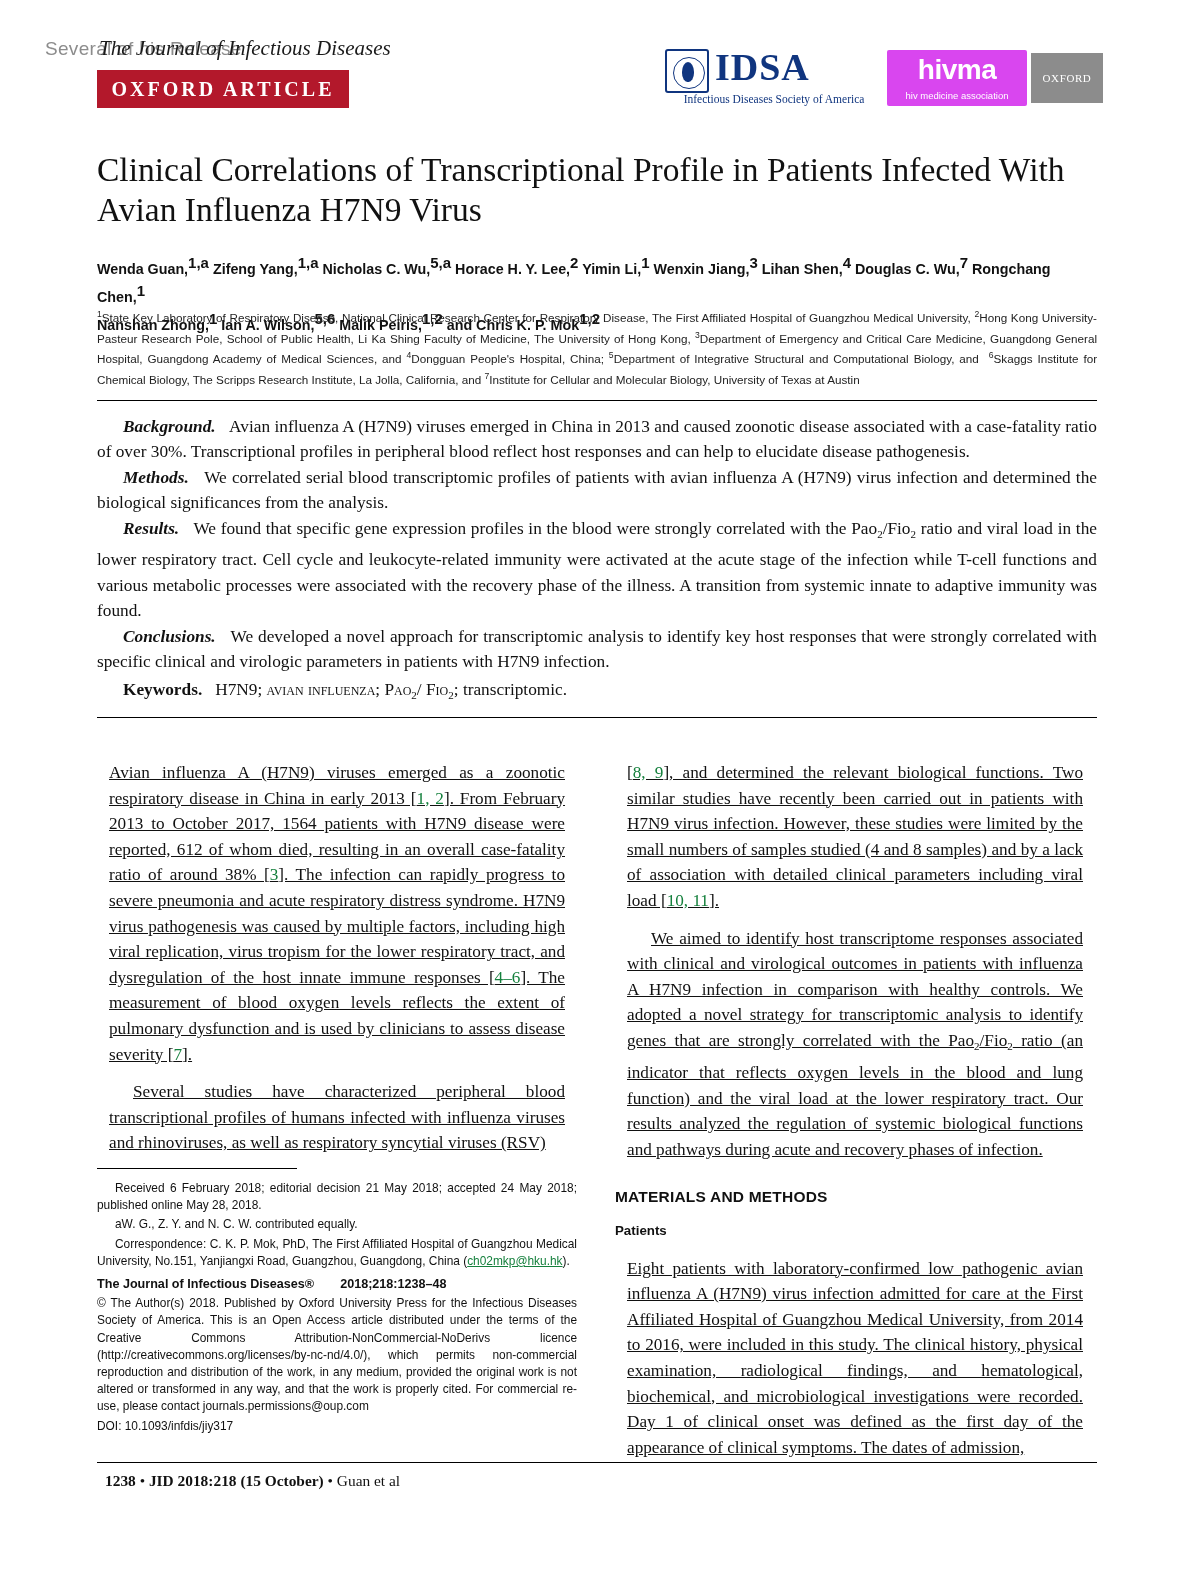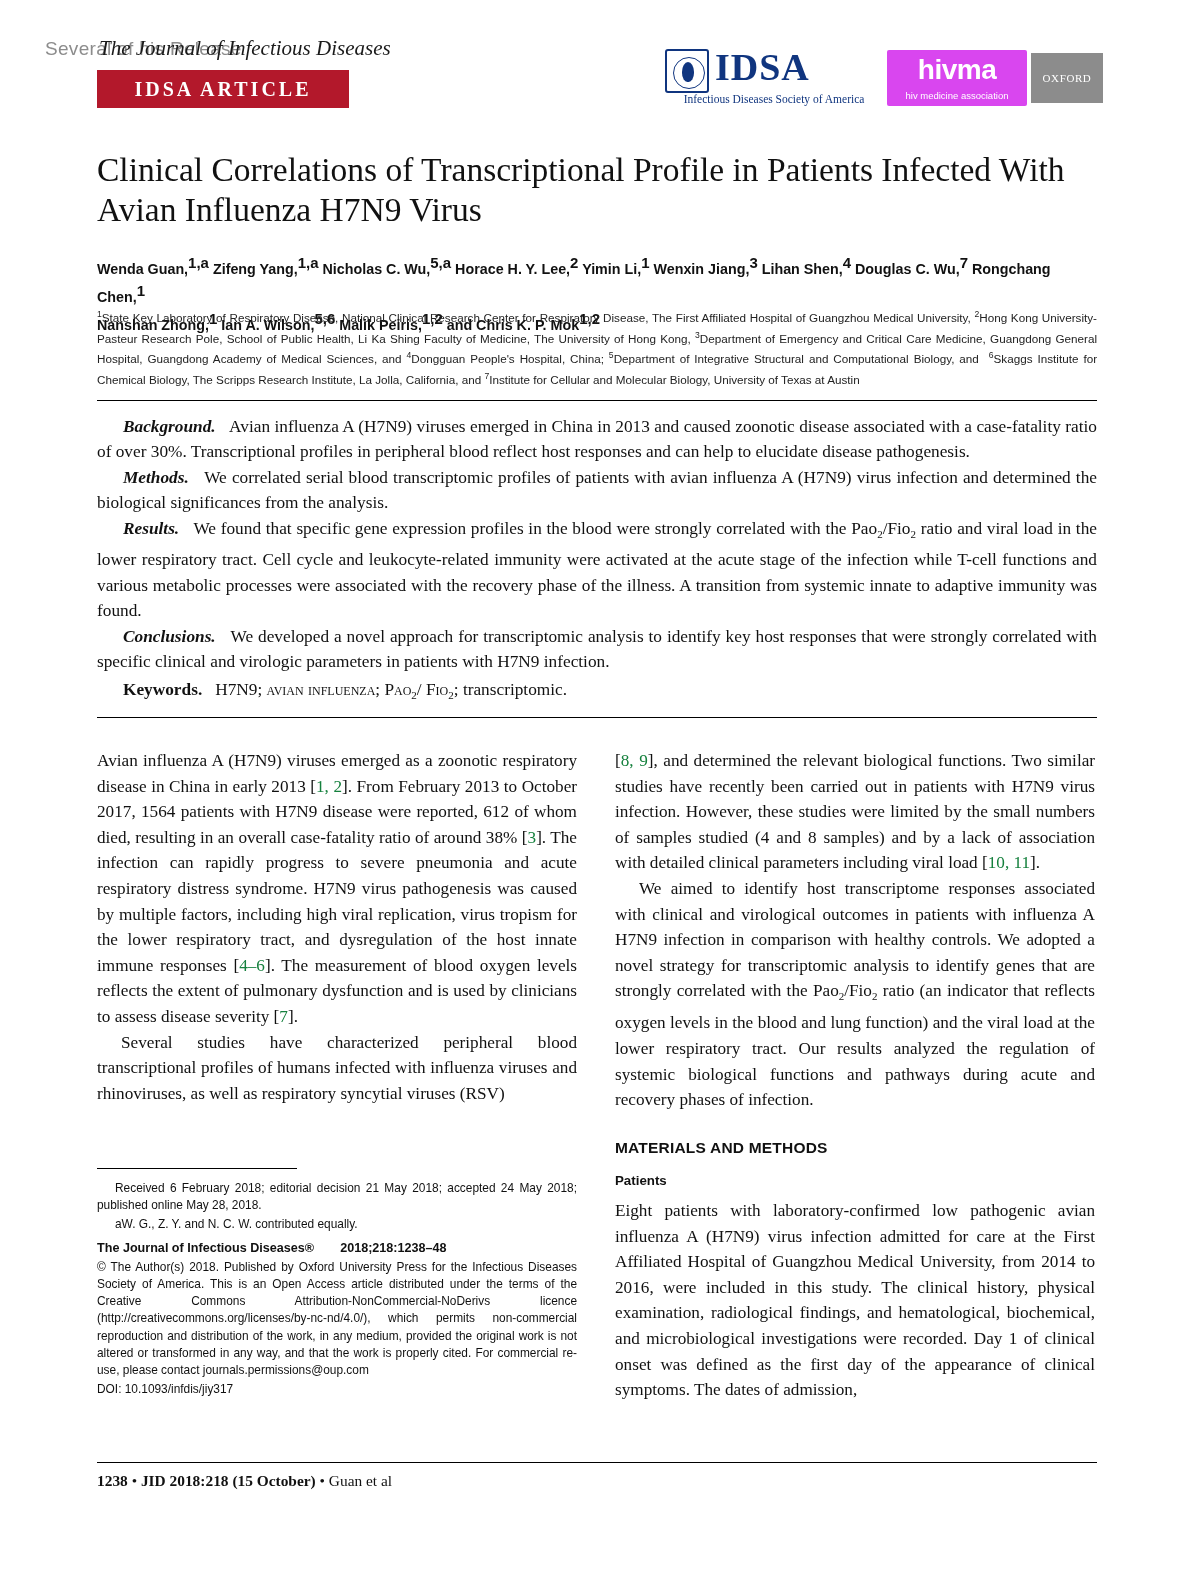--- a/index.html
+++ b/index.html
@@ -241,21 +241,21 @@
     top: 748px;
     width: 480px;
     font-family: "Liberation Serif", serif;
     font-size: 17.2px;
     line-height: 25.6px;
     text-align: justify;
     color: #111;
   }
   .col-left { left: 97px; }
   .col-right { left: 615px; }
-  .col p { margin: 0; }
+  .col p { margin: 12px; text-decoration: underline; }
   .col p.indent { text-indent: 24px; }
   .link { color: #15803d; }
 
   
   .footnote-rule {
     position: absolute;
     left: 97px;
     top: 1168px;
     width: 200px;
     height: 1px;
@@ -301,38 +301,38 @@
   .footer-rule {
     position: absolute;
     left: 97px;
     top: 1462px;
     width: 1000px;
     height: 1px;
     background: #000;
   }
   .footer {
     position: absolute;
-    left: 97px;
+    left: 105px;
     top: 1472px;
     width: 1000px;
     font-family: "Liberation Serif", serif;
     font-size: 15.4px;
     color: #111;
   }
   .footer b { font-weight: bold; }
 </style>
 </head>
 <body>
 
 <div class="page">
 
   <div class="masthead">
     <div class="watermark">Several of his Release</div>
     <div class="journal-name">The Journal of Infectious Diseases</div>
-    <div class="major-article">IDSA ARTICLE</div>
+    <div class="major-article">OXFORD ARTICLE</div>
 
     <div class="logos">
       <div class="idsa-logo">
         <div class="idsa-mark"></div>
         <div class="idsa-text">IDSA</div>
         <div class="idsa-sub">Infectious Diseases Society of America</div>
       </div>
       <div class="hivma-logo">
         <div class="hivma-text">hivma</div>
         <div class="hivma-sub">hiv medicine association</div>
@@ -378,20 +378,21 @@
 
   <div class="col col-left">
     <p><span>Avian influenza A (H7N9) viruses emerged as a zoonotic respiratory disease in China in early 2013 [</span><span class="link">1, 2</span><span>]. From February 2013 to October 2017, 1564 patients with H7N9 disease were reported, 612 of whom died, resulting in an overall case-fatality ratio of around 38% [</span><span class="link">3</span><span>]. The infection can rapidly progress to severe pneumonia and acute respiratory distress syndrome. H7N9 virus pathogenesis was caused by multiple factors, including high viral replication, virus tropism for the lower respiratory tract, and dysregulation of the host innate immune responses [</span><span class="link">4–6</span><span>]. The measurement of blood oxygen levels reflects the extent of pulmonary dysfunction and is used by clinicians to assess disease severity [</span><span class="link">7</span><span>].</span></p>
     <p class="indent">Several studies have characterized peripheral blood transcriptional profiles of humans infected with influenza viruses and rhinoviruses, as well as respiratory syncytial viruses (RSV)</p>
   </div>
 
   <div class="footnote-rule"></div>
   <div class="footnotes">
     <p class="ind">Received 6 February 2018; editorial decision 21 May 2018; accepted 24 May 2018; published online May 28, 2018.</p>
     <p class="ind">aW. G., Z. Y. and N. C. W. contributed equally.</p>
+    <p class="ind"><span>Correspondence: C. K. P. Mok, PhD, The First Affiliated Hospital of Guangzhou Medical University, No.151, Yanjiangxi Road, Guangzhou, Guangdong, China (</span><span class="link" style="text-decoration:underline">ch02mkp@hku.hk</span><span>).</span></p>
     <p class="jid-line"><span>The Journal of Infectious Diseases®</span><span class="vol">2018;218:1238–48</span></p>
     <p>© The Author(s) 2018. Published by Oxford University Press for the Infectious Diseases Society of America. This is an Open Access article distributed under the terms of the Creative Commons Attribution-NonCommercial-NoDerivs licence (http://creativecommons.org/licenses/by-nc-nd/4.0/), which permits non-commercial reproduction and distribution of the work, in any medium, provided the original work is not altered or transformed in any way, and that the work is properly cited. For commercial re-use, please contact journals.permissions@oup.com</p>
     <p>DOI: 10.1093/infdis/jiy317</p>
   </div>
 
   <div class="col col-right">
     <p><span>[</span><span class="link">8, 9</span><span>], and determined the relevant biological functions. Two similar studies have recently been carried out in patients with H7N9 virus infection. However, these studies were limited by the small numbers of samples studied (4 and 8 samples) and by a lack of association with detailed clinical parameters including viral load [</span><span class="link">10, 11</span><span>].</span></p>
     <p class="indent"><span>We aimed to identify host transcriptome responses associated with clinical and virological outcomes in patients with influenza A H7N9 infection in comparison with healthy controls. We adopted a novel strategy for transcriptomic analysis to identify genes that are strongly correlated with the Pao</span><sub>2</sub><span>/Fio</span><sub>2</sub><span> ratio (an indicator that reflects oxygen levels in the blood and lung function) and the viral load at the lower respiratory tract. Our results analyzed the regulation of systemic biological functions and pathways during acute and recovery phases of infection.</span></p>
     <div class="sec-head">MATERIALS AND METHODS</div>
     <div class="sub-head">Patients</div>

